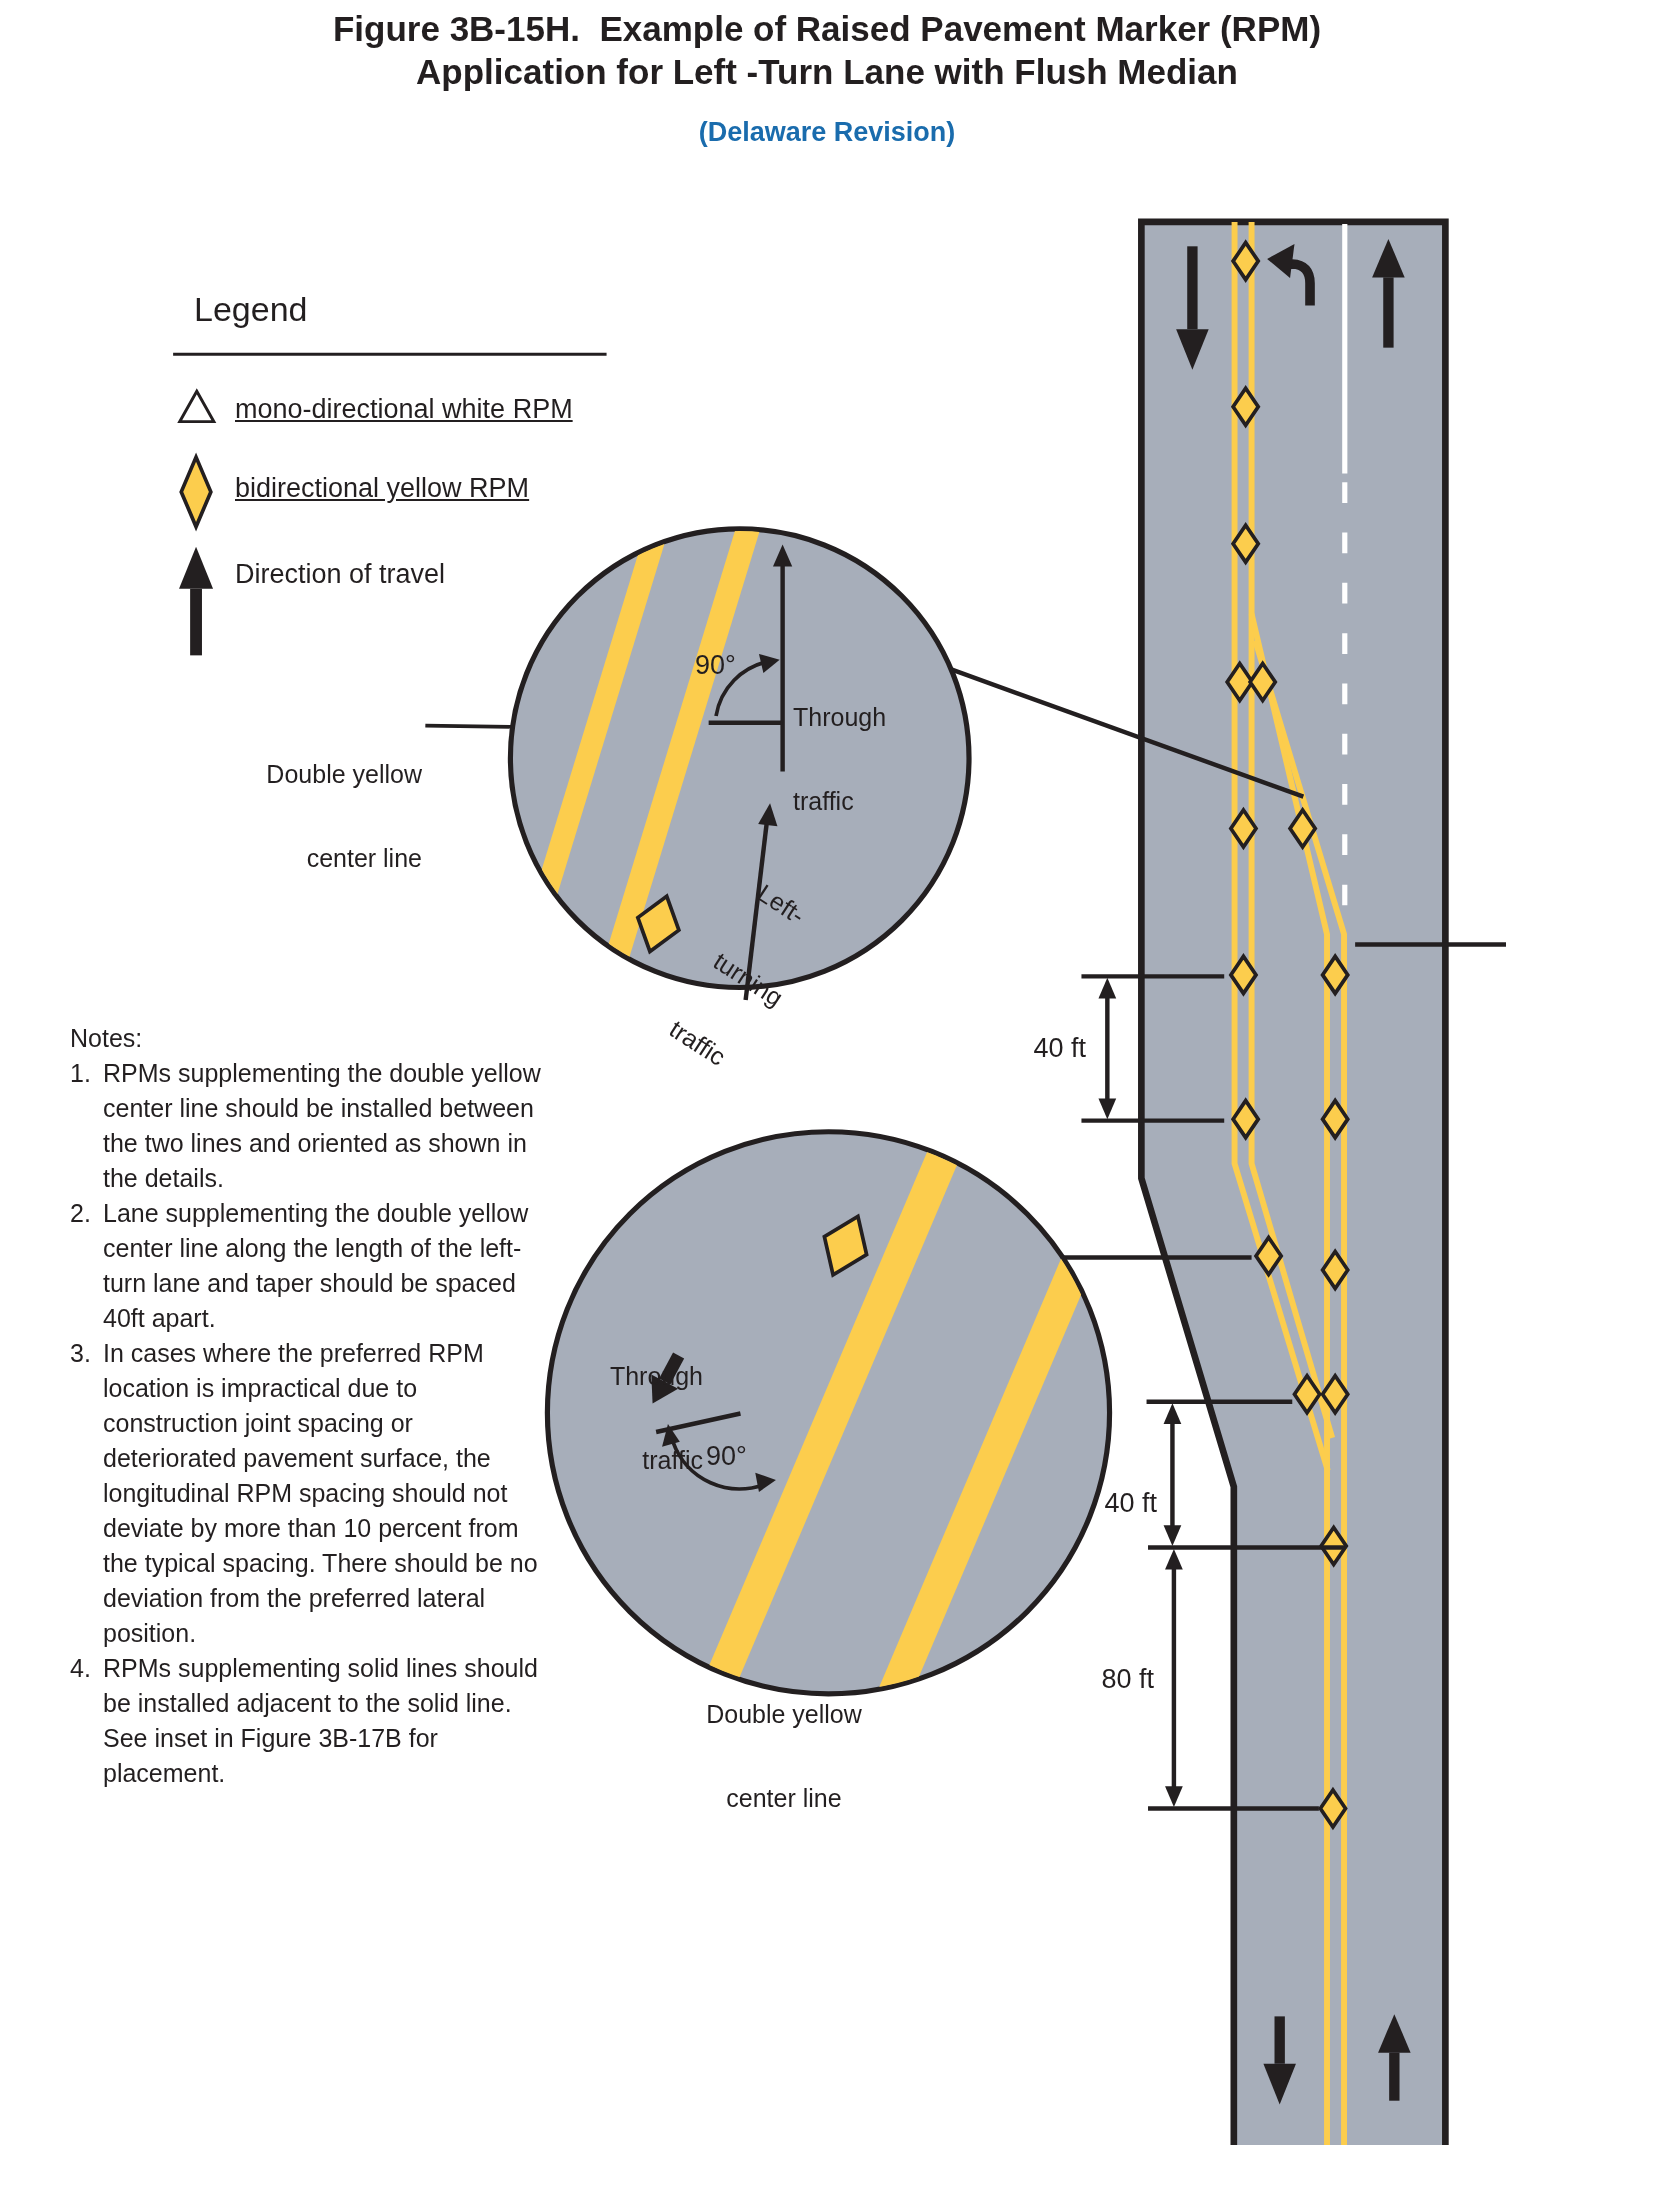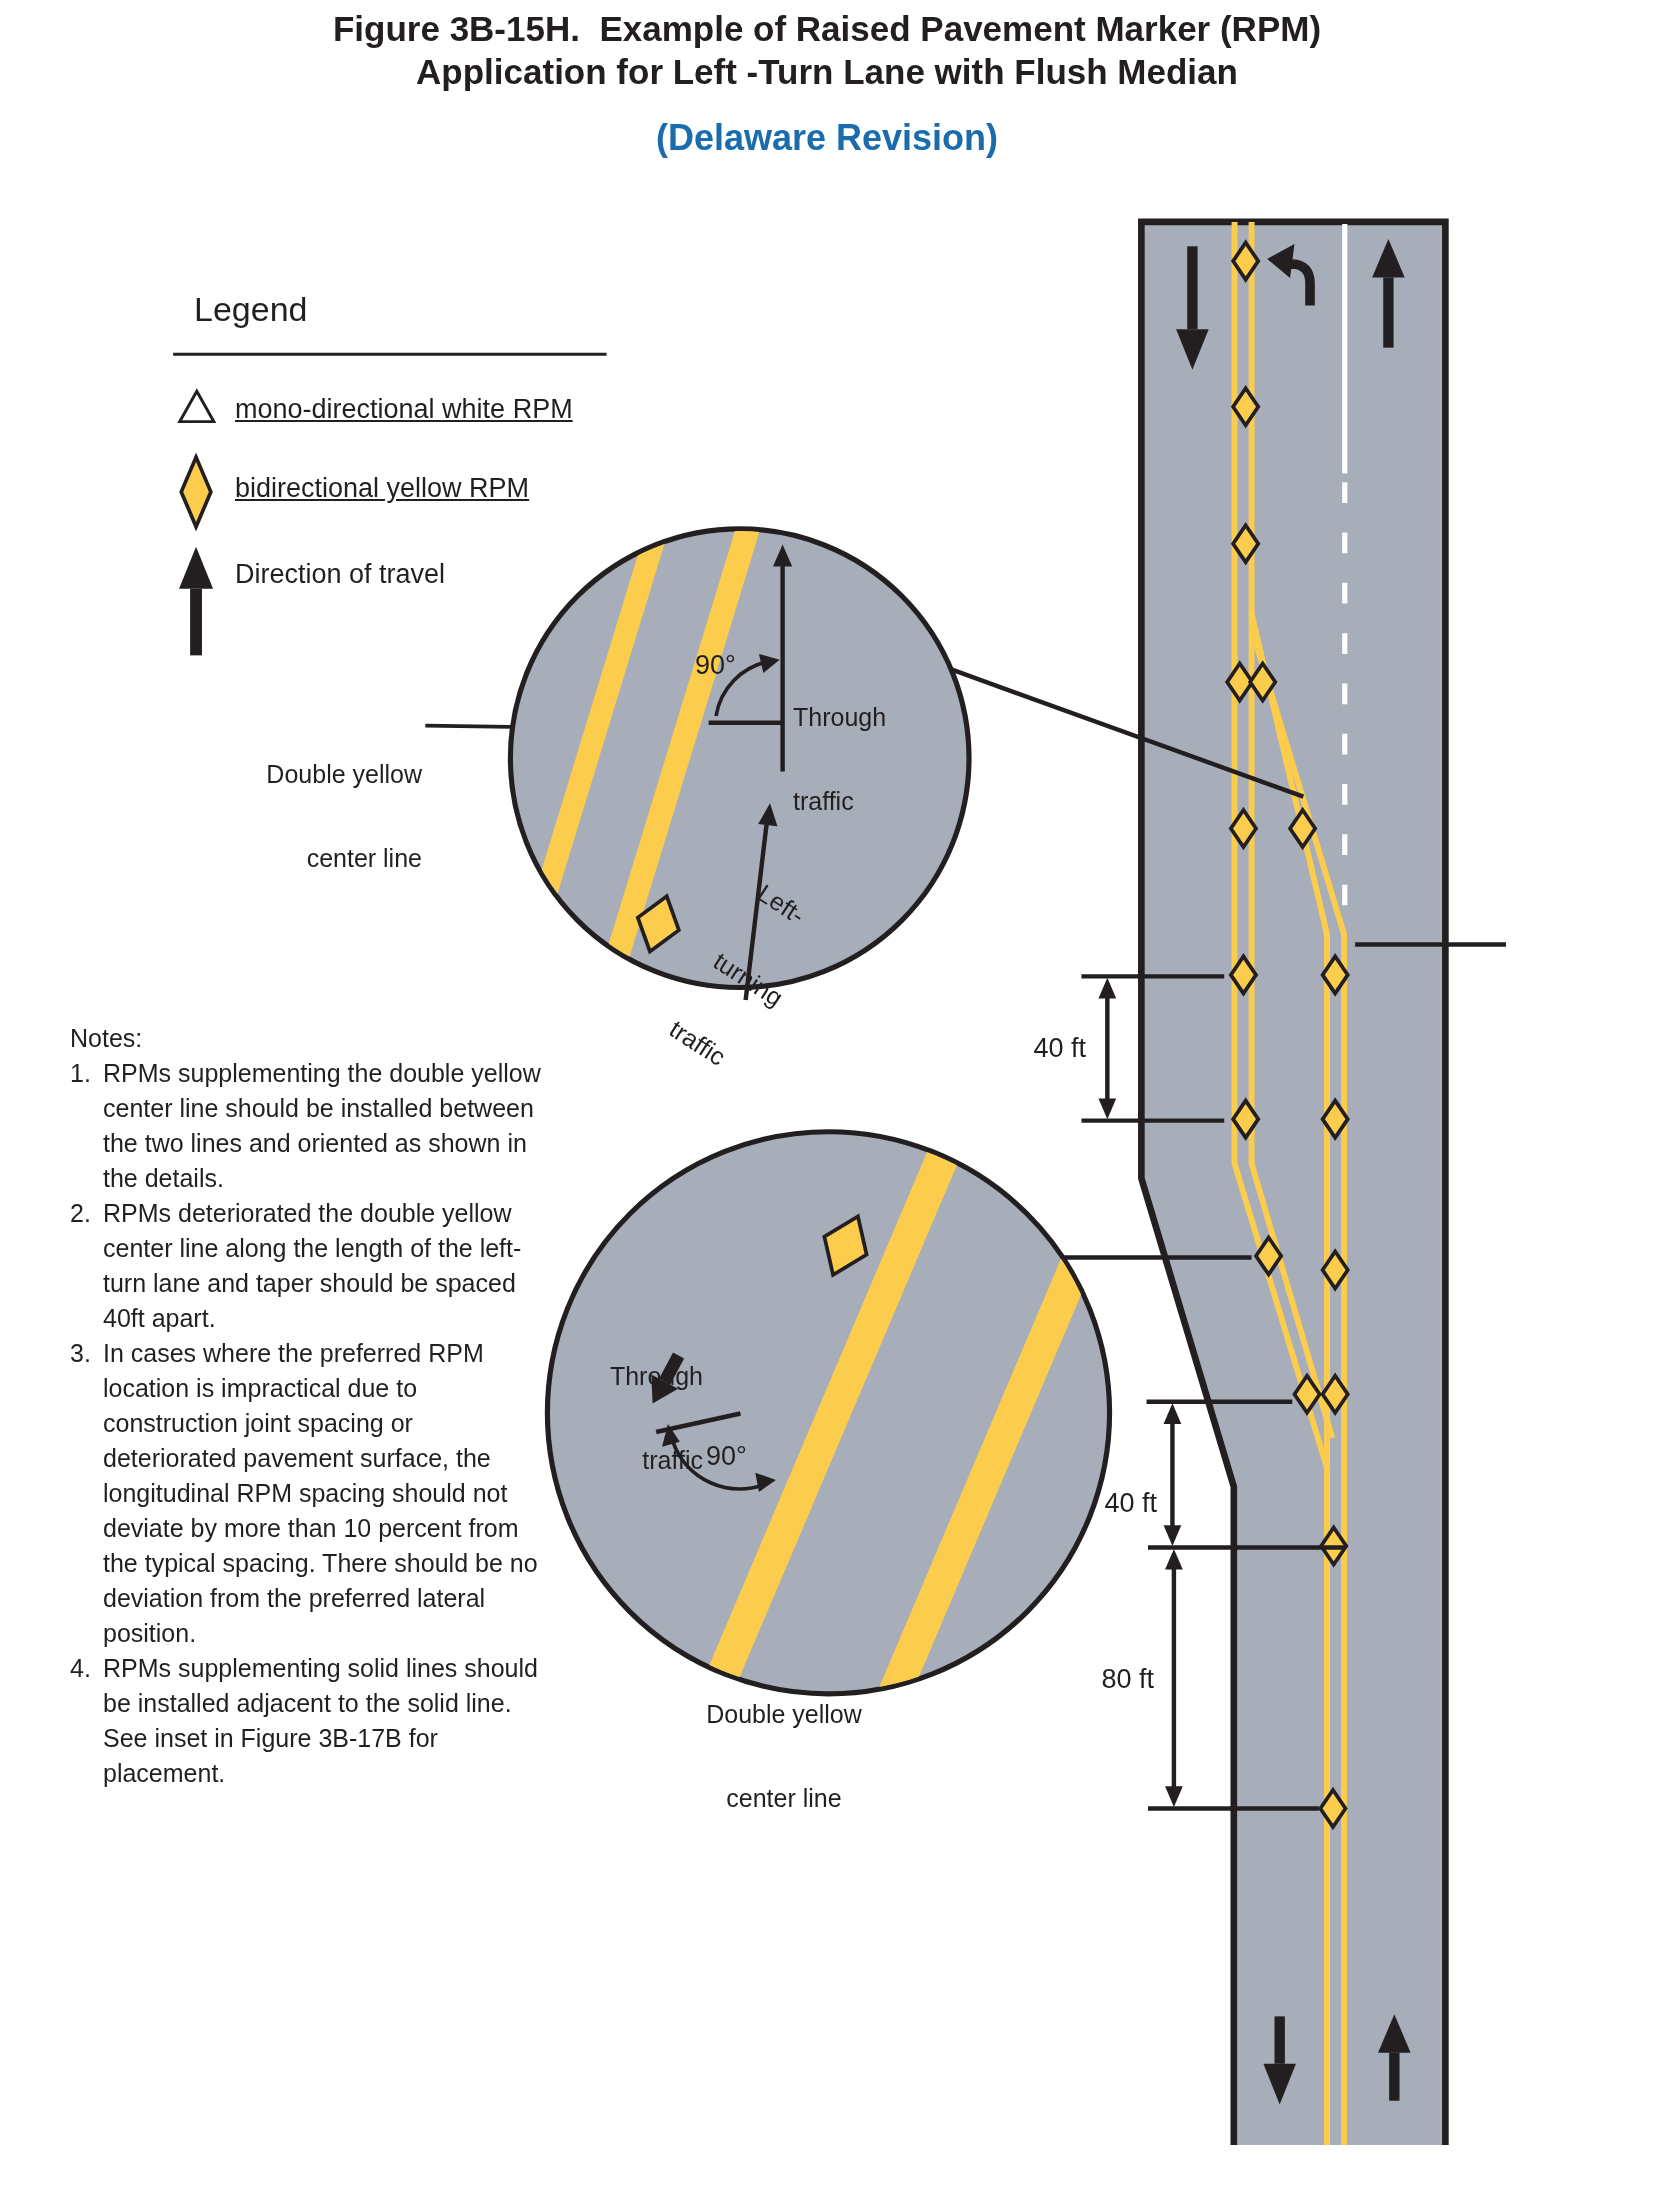--- a/index.html
+++ b/index.html
@@ -172,36 +172,36 @@
       <polygon points="265,618 285,665 265,712 245,665" fill="#FCCD4D" stroke="#231F20" stroke-width="5"></polygon>
       <g fill="#231F20">
         <polygon points="265,739 242,796 288,796"></polygon>
         <rect x="257" y="796" width="16" height="90"></rect>
       </g>
     </g>
   </svg>
 
   <div class="txt title-line" style="top:9px;">Figure 3B-15H.  Example of Raised Pavement Marker (RPM)</div>
   <div class="txt title-line" style="top:52px;">Application for Left -Turn Lane with Flush Median</div>
-  <div class="txt title-line" style="top:117px;font-size:36px;color:#1A6CAD;">(Delaware Revision)</div>
+  <div class="txt title-line" style="top:117px;font-size:27px;color:#1A6CAD;">(Delaware Revision)</div>
 
   <div class="txt legend-head" style="left:194px;top:290px;">Legend</div>
   <div class="txt lab36" style="left:235px;top:394px;text-decoration:underline;">mono-directional white RPM</div>
   <div class="txt lab36" style="left:235px;top:473px;text-decoration:underline;">bidirectional yellow RPM</div>
   <div class="txt lab36" style="left:235px;top:559px;">Direction of travel</div>
 
   <div class="txt notes" style="left:70px;top:991px;width:473px;">
     <div>Notes:</div>
     <div class="nrow">
       <span class="nnum">1.</span>
       <span class="ntext">RPMs supplementing the double yellow center line should be installed between the two lines and oriented as shown in the details.</span>
     </div>
     <div class="nrow">
       <span class="nnum">2.</span>
-      <span class="ntext">RPMs deteriorated the double yellow center line along the length of the left-turn lane and taper should be spaced 40ft apart.</span>
+      <span class="ntext">Lane supplementing the double yellow center line along the length of the left-turn lane and taper should be spaced 40ft apart.</span>
     </div>
     <div class="nrow">
       <span class="nnum">3.</span>
       <span class="ntext">In cases where the preferred RPM location is impractical due to construction joint spacing or deteriorated pavement surface, the longitudinal RPM spacing should not deviate by more than 10 percent from the typical spacing. There should be no deviation from the preferred lateral position.</span>
     </div>
     <div class="nrow">
       <span class="nnum">4.</span>
       <span class="ntext">RPMs supplementing solid lines should be installed adjacent to the solid line.  See inset in Figure 3B-17B for placement.</span>
     </div>
   </div>

